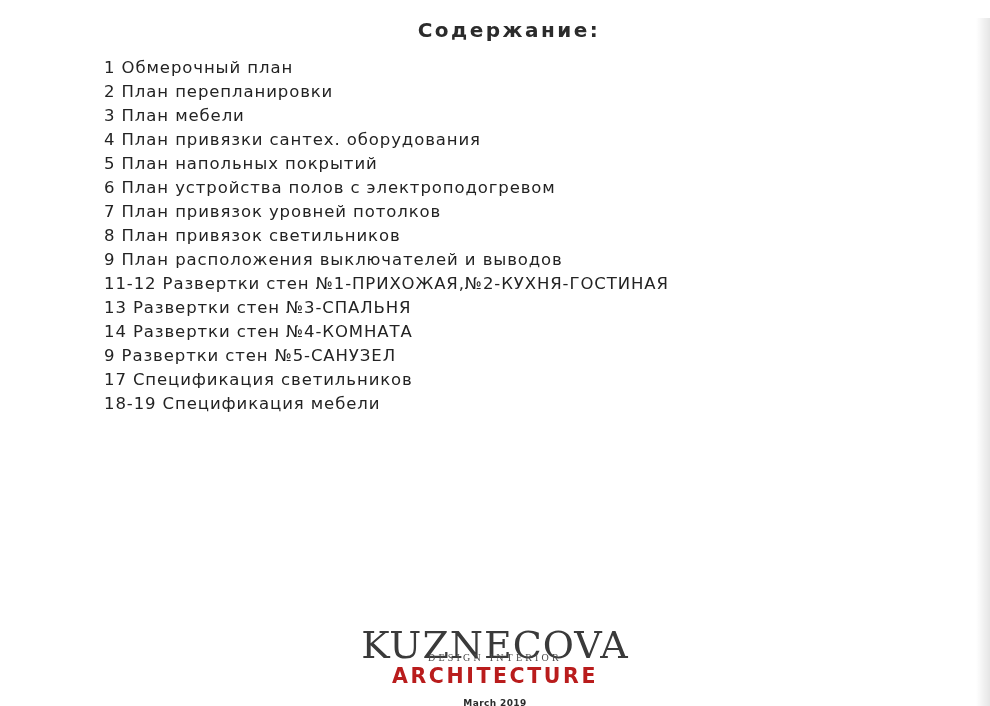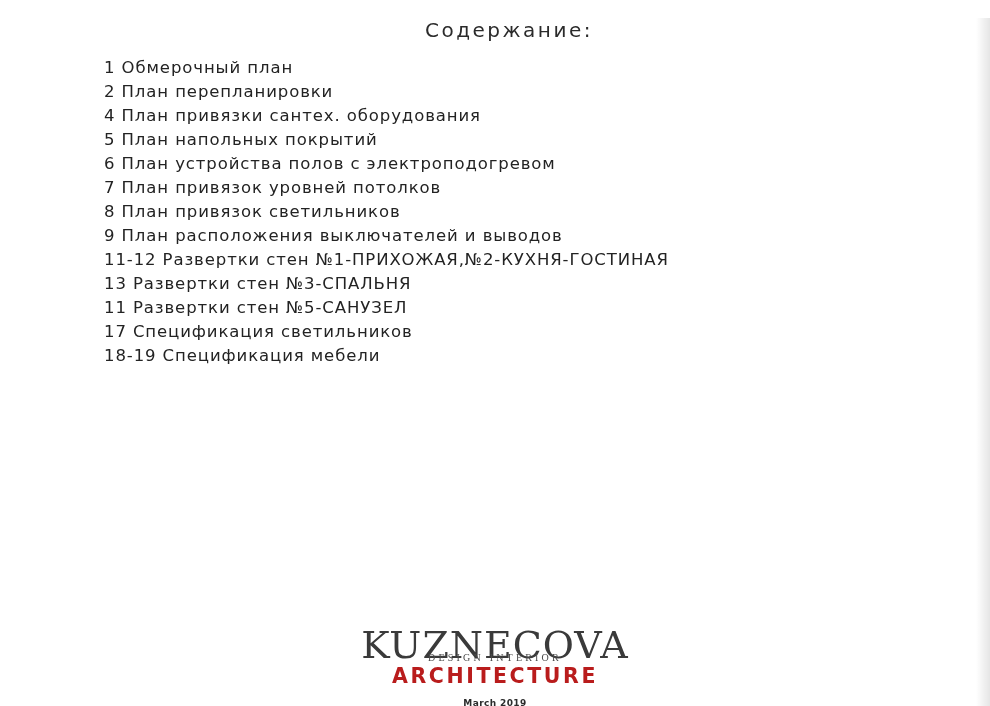--- a/index.html
+++ b/index.html
@@ -18,21 +18,21 @@
   .page {
     position: relative;
     width: 990px;
     height: 706px;
     box-sizing: border-box;
   }
   .doc-title {
     text-align: center;
     font-size: 20px;
     letter-spacing: 2.5px;
-    font-weight: 400;
+    font-weight: 700;
     color: #2b2b2b;
     margin: 18px 0 0 18px;
     padding-left: 10px;
     font-family: "DejaVu Sans", sans-serif;
   }
   .toc {
     margin: 14px 0 0 0;
     padding: 0 16px 0 104px;
     list-style: none;
   }
@@ -99,29 +99,31 @@
 </head>
 <body>
 
 <div class="page">
 
   <h1 class="doc-title">Содержание:</h1>
 
   <ul class="toc">
     <li>1 Обмерочный план</li>
     <li>2 План перепланировки</li>
+    <li>3 План мебели</li>
     <li>4 План привязки сантех. оборудования</li>
     <li>5 План напольных покрытий</li>
     <li>6 План устройства полов с электроподогревом</li>
     <li>7 План привязок уровней потолков</li>
     <li>8 План привязок светильников</li>
     <li>9 План расположения выключателей и выводов</li>
     <li>11-12 Развертки стен №1-ПРИХОЖАЯ,№2-КУХНЯ-ГОСТИНАЯ</li>
     <li>13 Развертки стен №3-СПАЛЬНЯ</li>
-    <li>11 Развертки стен №5-САНУЗЕЛ</li>
+    <li>14 Развертки стен №4-КОМНАТА</li>
+    <li>9 Развертки стен №5-САНУЗЕЛ</li>
     <li>17 Спецификация светильников</li>
     <li>18-19 Спецификация мебели</li>
   </ul>
 
   <div class="logo-block">
     <div class="logo-main">KUZNECOVA</div>
     <div class="logo-sub">DESIGN INTERIOR</div>
     <div class="logo-arch">ARCHITECTURE</div>
     <div class="logo-date">March 2019</div>
   </div>

